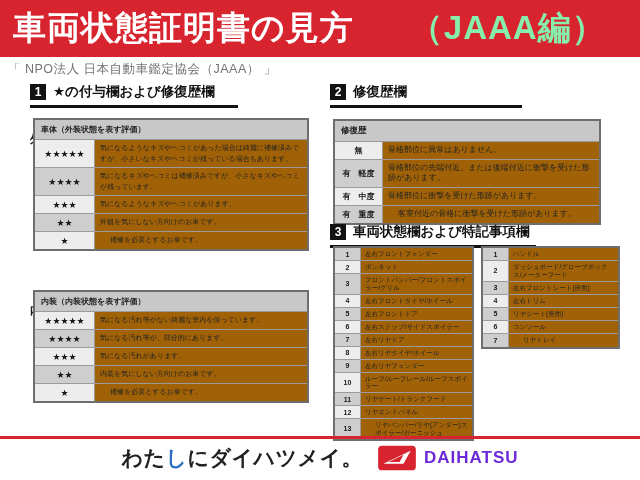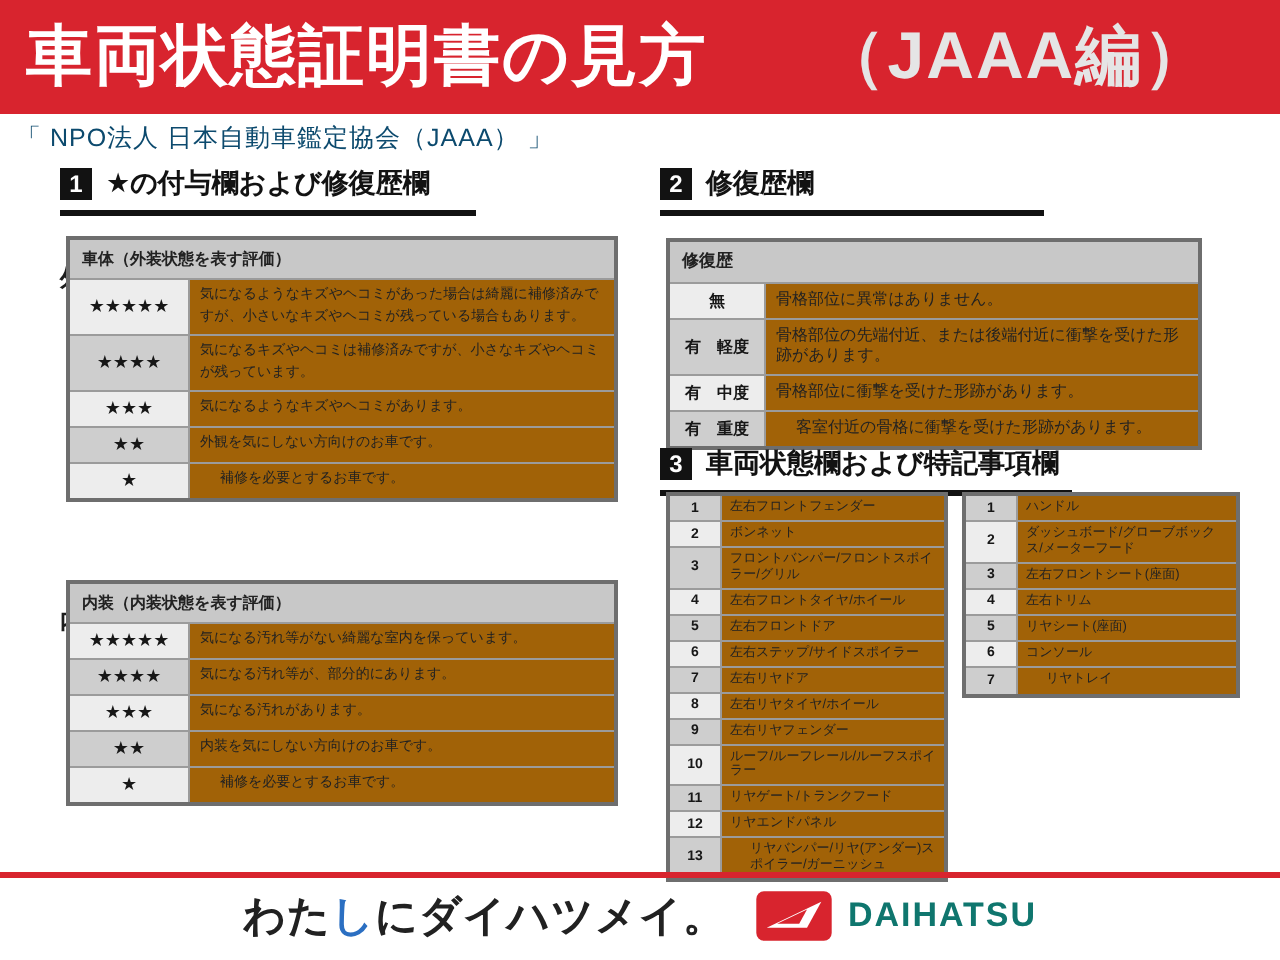--- a/index.html
+++ b/index.html
@@ -11,24 +11,24 @@
   }
   
   .header-bar {
     position:absolute; left:0; top:0; width:640px; height:57px;
     background:#d8242e; display:flex; align-items:center;
   }
   .header-title {
     color:#fff; font-weight:bold; font-size:33px; letter-spacing:1px; margin-left:13px;
   }
   .header-edition {
-    color:#e5e5e5; font-weight:bold; font-size:33px; letter-spacing:1px; margin-left:56px;
+    color:#86efac; font-weight:bold; font-size:33px; letter-spacing:1px; margin-left:56px;
   }
   .subtitle {
-    position:absolute; left:8px; top:61px; font-size:12.5px; color:#0c4a6e; letter-spacing:0.5px;
+    position:absolute; left:8px; top:61px; font-size:12.5px; color:#737373; letter-spacing:0.5px;
   }
   
   .sec-heading {
     position:absolute; display:flex; align-items:center; gap:7px;
     border-bottom:3px solid #121212; padding-bottom:4px;
   }
   .sec-num {
     width:16px; height:16px; background:#121212; color:#fff; font-weight:bold;
     font-size:12px; display:flex; align-items:center; justify-content:center; flex:none;
   }
@@ -72,21 +72,21 @@
   #s3-left  { left:333px; top:246px; width:141px; }
   #s3-right { left:481px; top:246px; width:139px; }
   
   .red-line { position:absolute; left:0; top:436px; width:640px; height:3px; background:#d8242e; }
   .footer-logos {
     position:absolute; left:0; top:443px; width:640px; height:30px;
     display:flex; align-items:center; justify-content:center; gap:14px;
   }
   .slogan { font-size:21px; font-weight:bold; letter-spacing:0.5px; }
   .brand { display:flex; align-items:center; gap:7px; }
-  .brand-word { color:#0f766e; font-weight:bold; font-size:17px; letter-spacing:1px; }
+  .brand-word { color:#6d28d9; font-weight:bold; font-size:17px; letter-spacing:1px; }
 </style>
 </head>
 <body>
 
 <div class="page">
 
   <div class="header-bar">
     <span class="header-title">車両状態証明書の見方</span>
     <span class="header-edition">（JAAA編）</span>
   </div>

